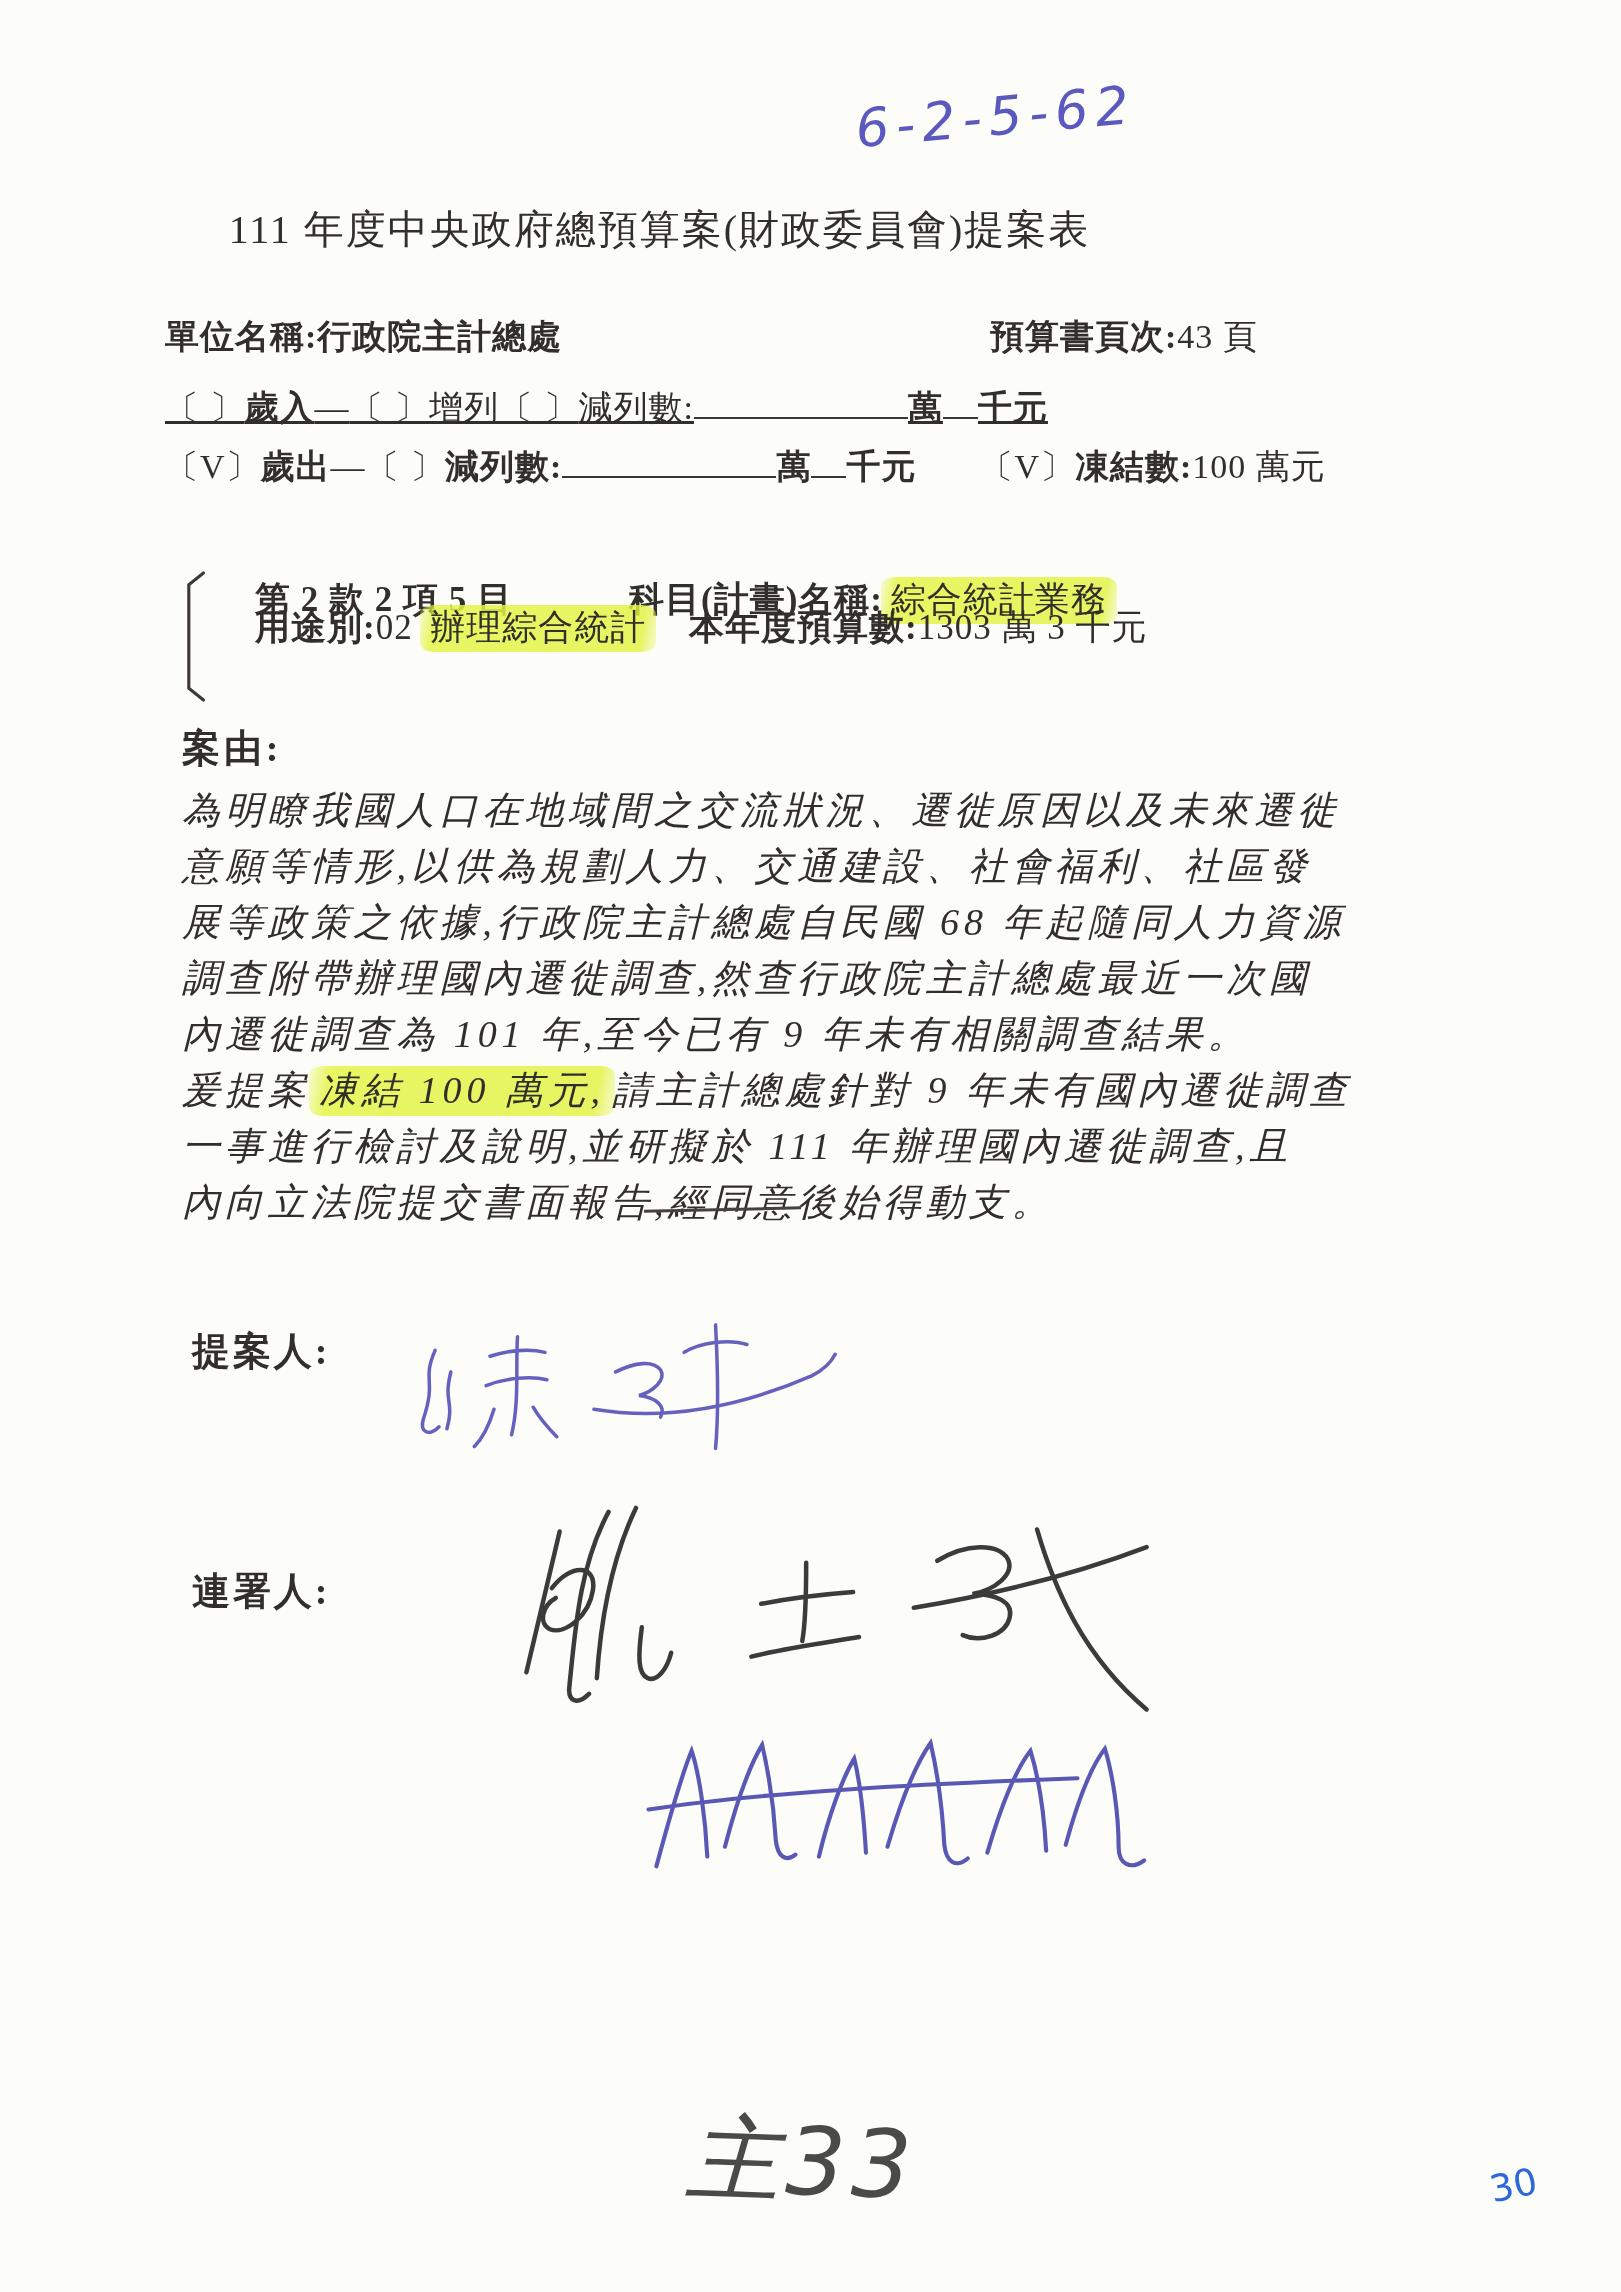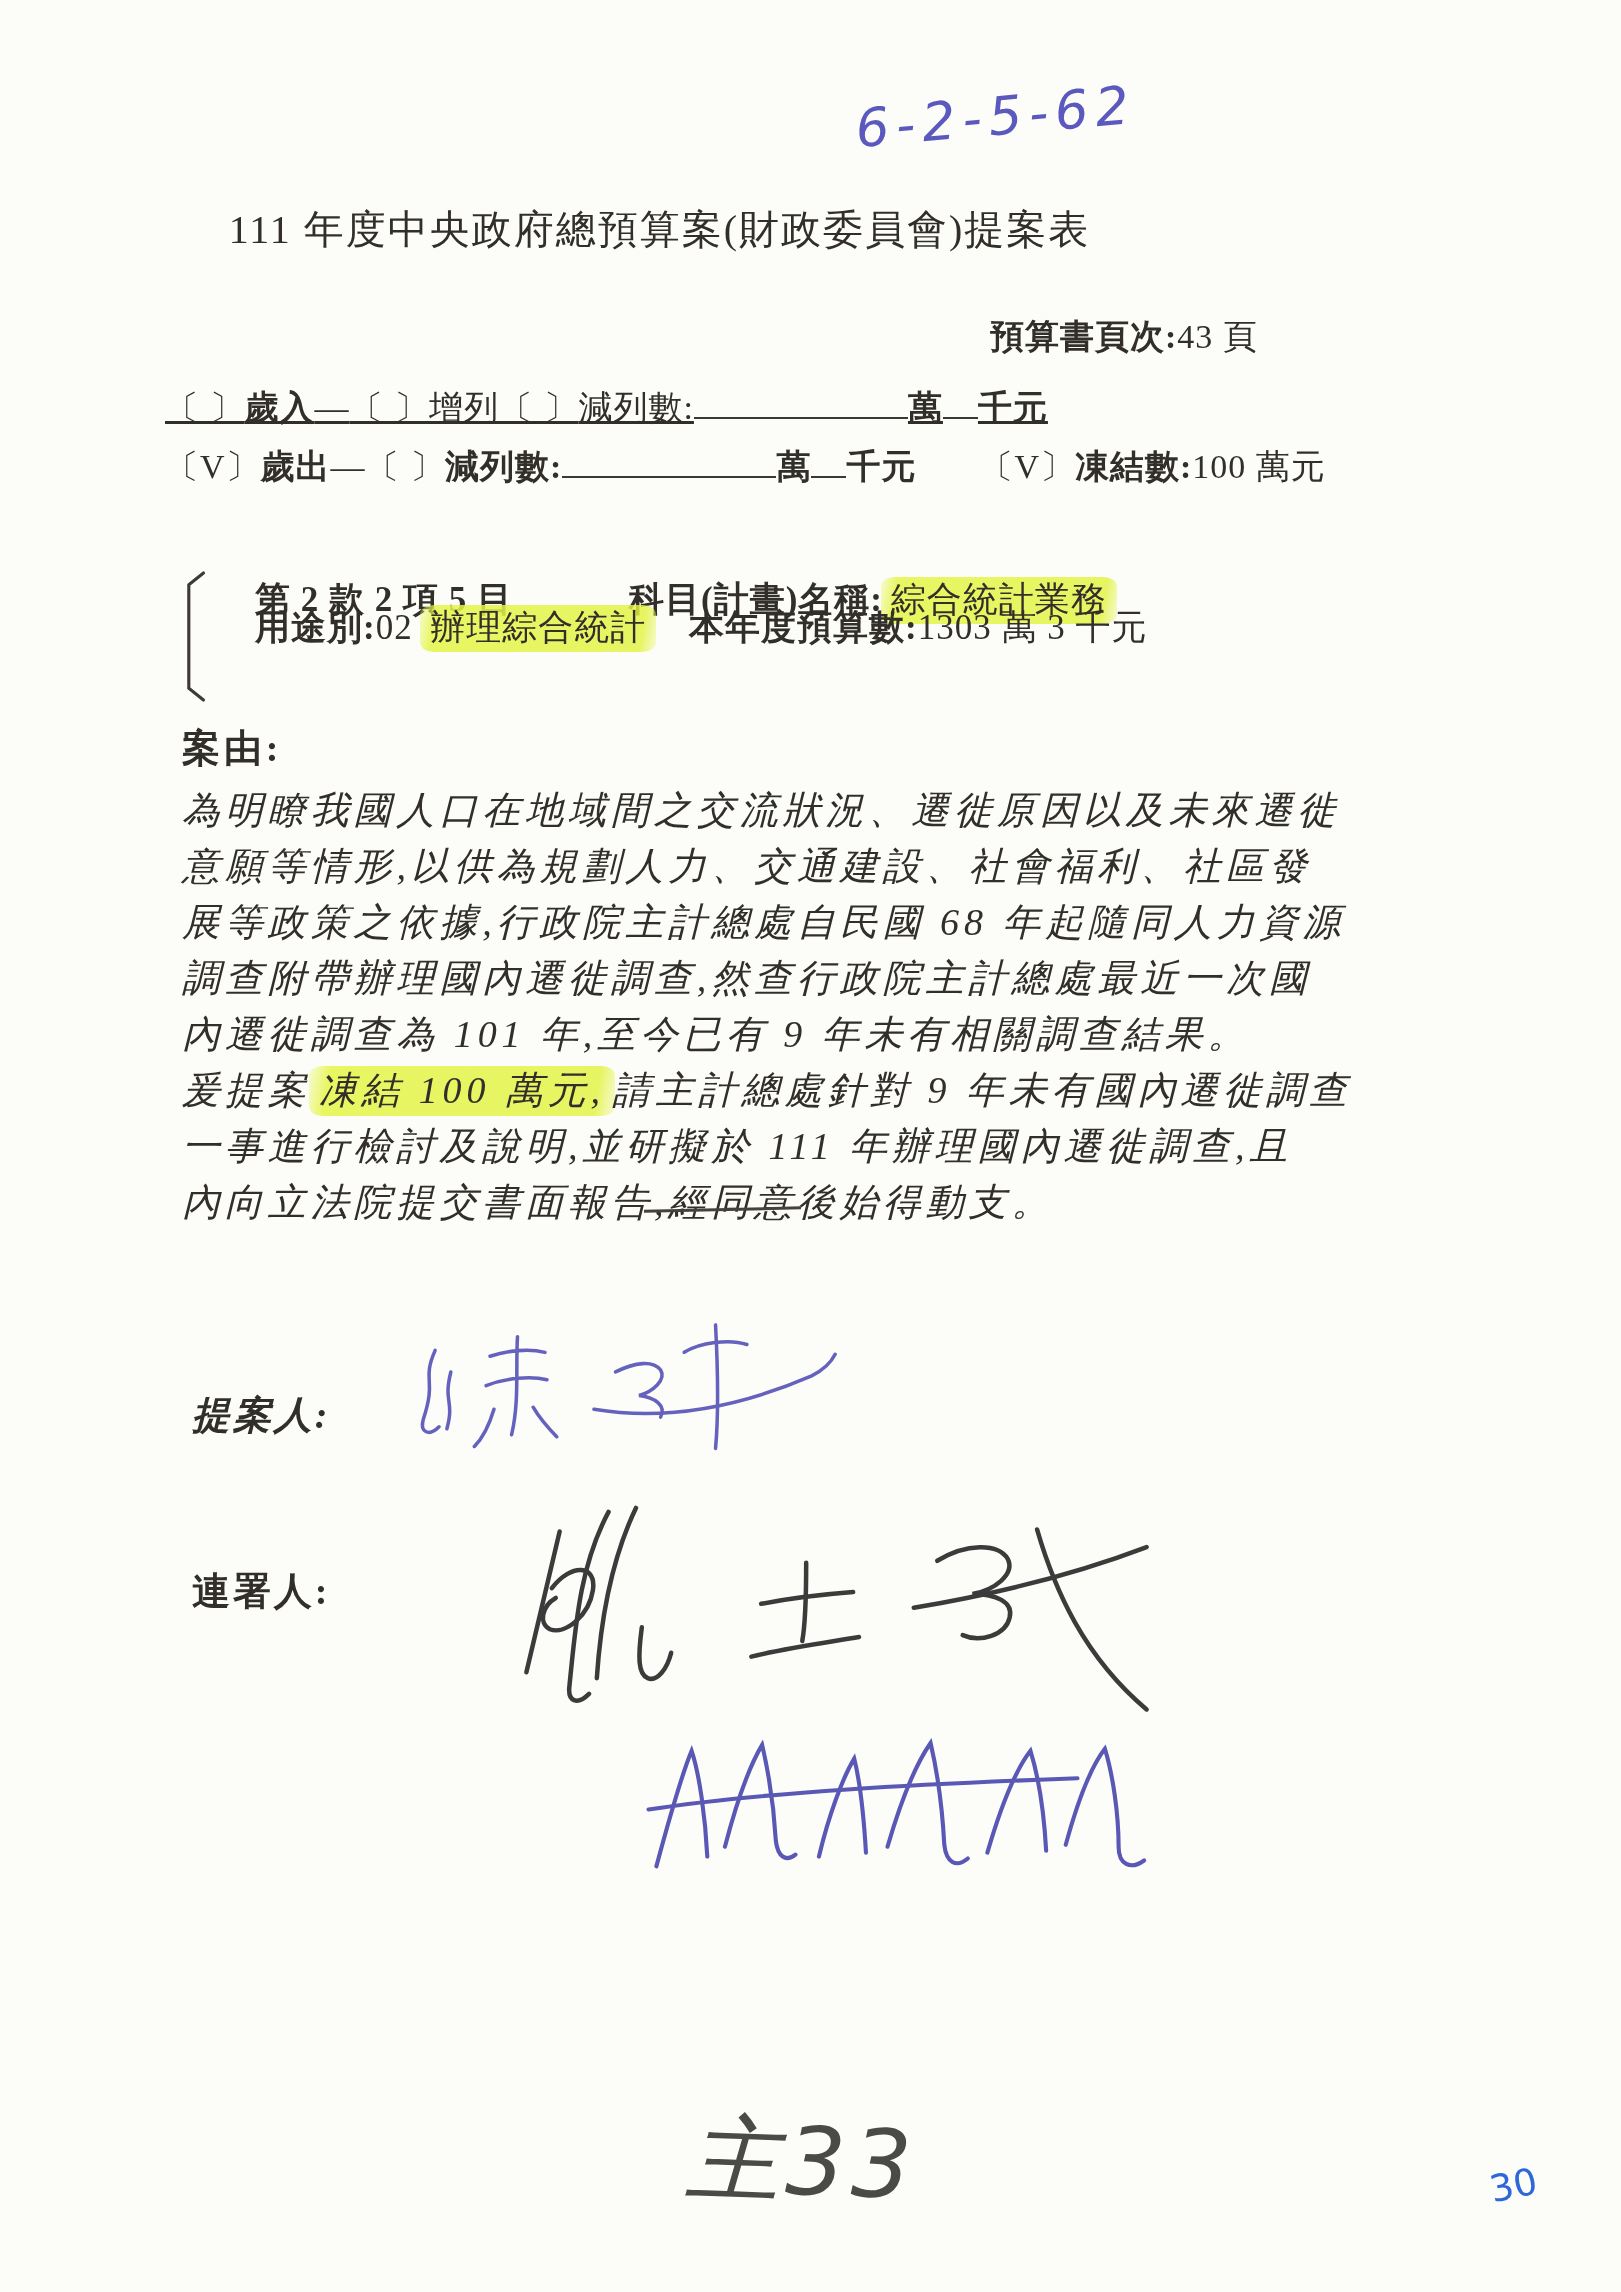--- a/index.html
+++ b/index.html
@@ -83,20 +83,23 @@
 </style>
 </head>
 <body>
 
 <div class="page">
 
   <div class="abs hw-blue" style="left:855px; top:86px; font-size:53px; letter-spacing:6.9px; transform:rotate(-5deg);">6-2-5-62</div>
 
   <div class="abs doc title" style="left:0; top:202px; width:1319px; text-align:center;">111 年度中央政府總預算案(財政委員會)提案表</div>
 
+  <div class="abs doc meta nowrap" style="left:165px; top:314px;">
+    <span class="b">單位名稱:</span><span class="b">行政院主計總處</span>
+  </div>
   <div class="abs doc meta nowrap" style="left:990px; top:314px;">
     <span class="b">預算書頁次:</span><span>43 頁</span>
   </div>
 
   <div class="abs doc checkrow" style="left:165px; top:382px;text-decoration:underline;">
     <span>〔 〕</span><span class="b">歲入</span><span>—</span><span>〔 〕</span><span>增列</span><span>〔 〕</span><span>減列數:</span><span class="blank"></span><span class="b">萬</span><span class="blank-short"></span><span class="b">千元</span>
   </div>
 
   <div class="abs doc checkrow" style="left:165px; top:441px;">
     <span>〔V〕</span><span class="b">歲出</span><span>—</span><span>〔 〕</span><span class="b">減列數:</span><span class="blank"></span><span class="b">萬</span><span class="blank-short"></span><span class="b">千元</span><span class="gap-freeze"></span><span>〔V〕</span><span class="b">凍結數:</span><span>100 萬元</span>
@@ -119,21 +122,21 @@
     <div class="line">為明瞭我國人口在地域間之交流狀況、遷徙原因以及未來遷徙</div>
     <div class="line">意願等情形,以供為規劃人力、交通建設、社會福利、社區發</div>
     <div class="line">展等政策之依據,行政院主計總處自民國 68 年起隨同人力資源</div>
     <div class="line">調查附帶辦理國內遷徙調查,然查行政院主計總處最近一次國</div>
     <div class="line">內遷徙調查為 101 年,至今已有 9 年未有相關調查結果。</div>
     <div class="line"><span>爰提案</span><span class="hl">凍結 100 萬元,</span><span>請主計總處針對 9 年未有國內遷徙調查</span></div>
     <div class="line">一事進行檢討及說明,並研擬於 111 年辦理國內遷徙調查,且</div>
     <div class="line"><span>內向立法院提交書面報告</span><span class="strike">,經同意</span><span>後始得動支。</span></div>
   </div>
 
-  <div class="abs doc sig-label b" style="left:192px; top:1390px;font-style:italic;">提案人:</div>
+  <div class="abs doc sig-label b" style="left:192px; top:1326px;">提案人:</div>
   <svg class="abs sig" style="left:392px; top:1311px;" width="451" height="167" viewBox="0 0 460 170">
     <g fill="none" stroke="#6462bd" stroke-width="3.6" stroke-linecap="round">
       <path d="M44,40 C30,72 46,68 32,110 C28,124 38,128 48,118"></path>
       <path d="M60,62 C52,94 64,90 56,120"></path>
       <path d="M128,26 C126,58 130,92 122,126 M100,46 C118,40 140,38 156,42 M96,76 C116,68 142,66 158,70 M104,100 C98,120 92,130 84,138 M144,98 C152,112 160,120 168,128"></path>
       <path d="M228,62 C248,52 266,50 274,60 C280,70 266,82 252,86 C268,88 280,96 274,108"></path>
       <path d="M330,14 C332,52 334,96 330,140"></path>
       <path d="M298,42 C314,32 344,28 362,34"></path>
       <path d="M206,100 C266,110 340,104 428,66 C440,60 448,52 452,44"></path>
     </g>

